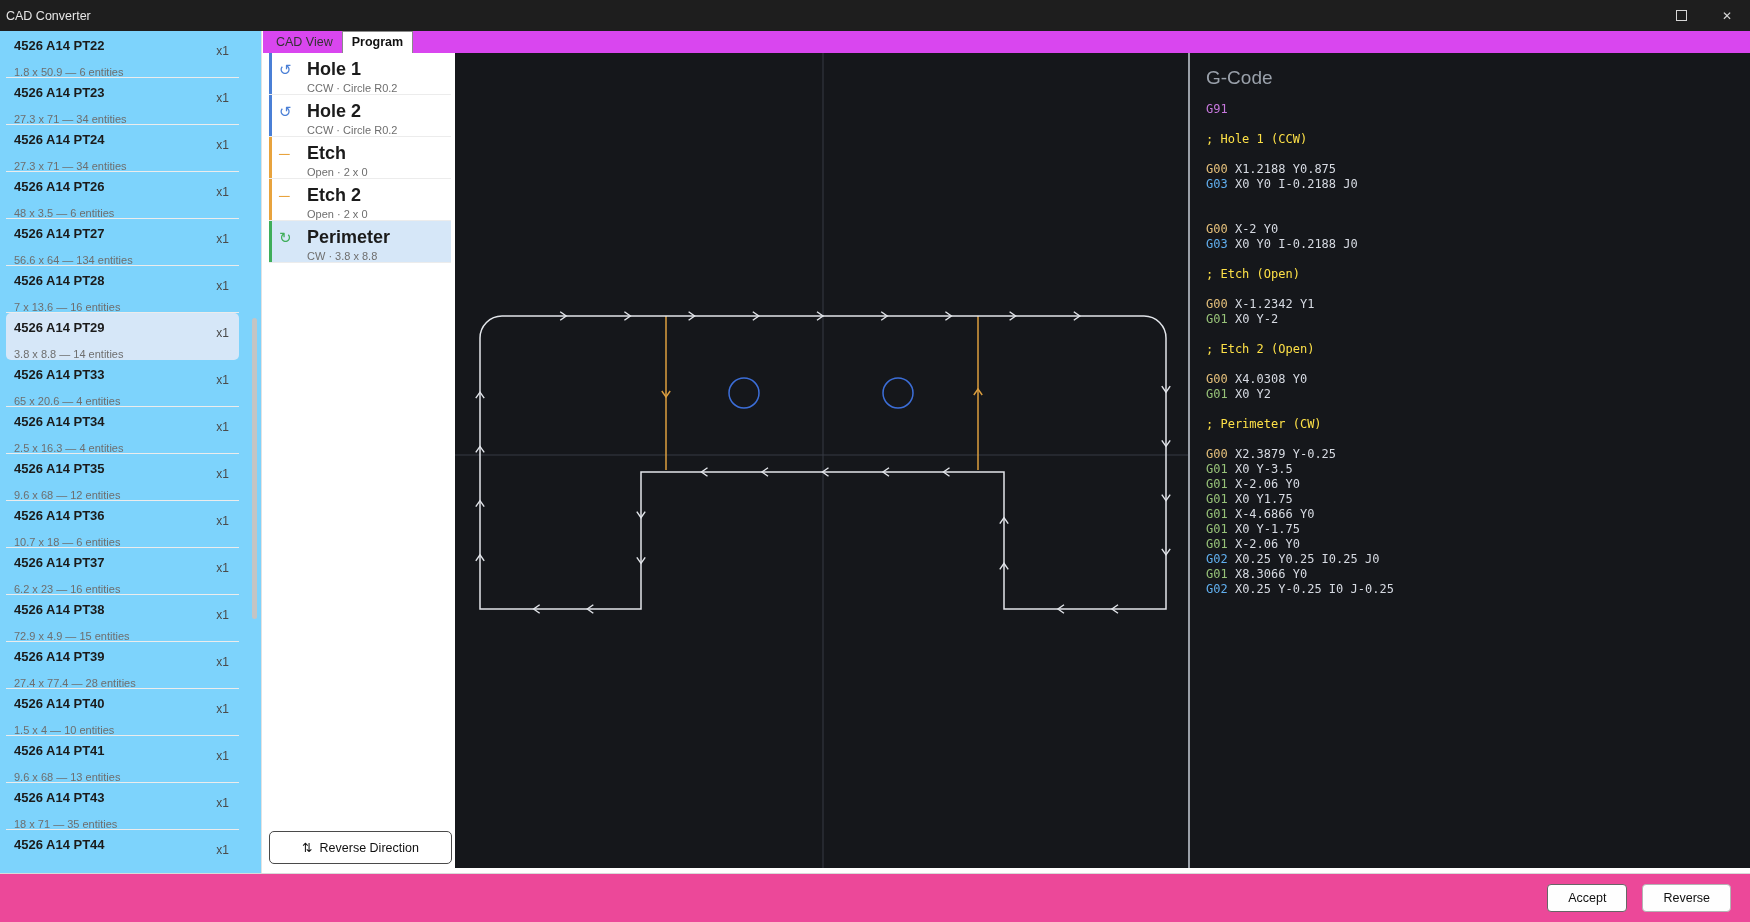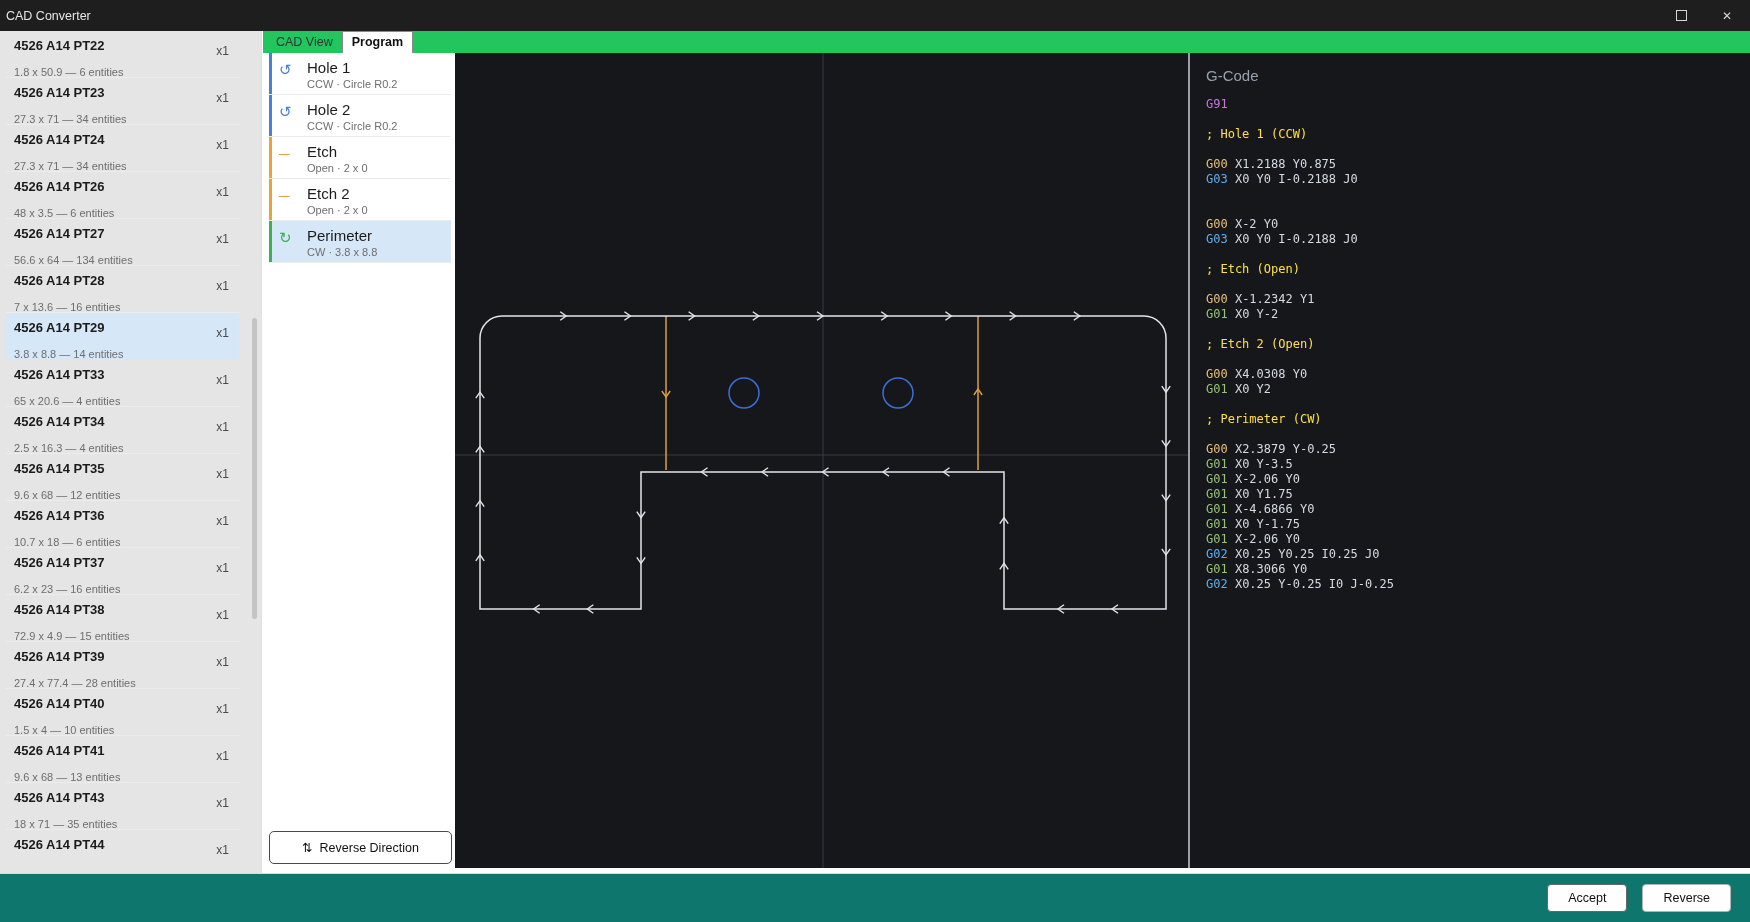--- a/index.html
+++ b/index.html
@@ -9,66 +9,66 @@
   
   .titlebar{position:absolute;left:0;top:0;width:100%;height:31px;background:#1e1e1e;
             display:flex;align-items:center;color:#e6e6e6;font-size:12.5px;z-index:30;}
   .tb-title{margin-left:6px;}
   .tb-controls{margin-left:auto;display:flex;height:100%;}
   .tb-btn{width:46px;height:100%;display:flex;align-items:center;justify-content:center;
           color:#d6d6d6;font-size:12px;cursor:default;}
   .maxbox{width:9px;height:9px;border:1px solid #d6d6d6;display:inline-block;}
 
   
-  .sidebar{position:absolute;left:0;top:31px;width:262px;height:842px;background:#e5e5e5;
+  .sidebar{position:absolute;left:0;top:31px;width:262px;height:842px;background:#7dd3fc;
            border-right:1px solid #e2e2e2;overflow:hidden;box-sizing:border-box;}
   .part-item{position:relative;height:47px;margin:0 22px 0 6px;border-bottom:1px solid #ececec;
              padding:7px 0 0 8px;box-sizing:border-box;}
   .part-item.selected{background:#d6e7f8;border-radius:5px;border-bottom-color:transparent;}
   .pi-title{font-size:13px;font-weight:bold;color:#1b1b1b;}
   .pi-sub{font-size:11px;color:#6e6e6e;margin-top:13px;}
   .pi-qty{position:absolute;right:10px;top:13px;font-size:12px;color:#4a4a4a;}
   .sb-scrollbar{position:absolute;right:4px;top:0;width:5px;height:100%;}
   .sb-thumb{position:absolute;top:287px;height:301px;width:5px;border-radius:3px;background:#c4c4c4;}
 
   
   .main{position:absolute;left:263px;top:31px;width:1487px;height:842px;background:#ffffff;}
-  .tabstrip{position:absolute;left:0;top:0;width:100%;height:22px;background:#22c55e;
+  .tabstrip{position:absolute;left:0;top:0;width:100%;height:22px;background:#d946ef;
             display:flex;align-items:flex-end;}
   .tab{font-size:12.5px;padding:3px 9px 4px 9px;color:#333;}
   .tab.first{margin-left:4px;}
   .tab.active{background:#fff;border:1px solid #8a8a8a;border-bottom:none;font-weight:bold;color:#111;}
 
   
   .ops-panel{position:absolute;left:0;top:22px;width:192px;height:820px;background:#fff;}
   .op-item{position:relative;height:42px;margin-left:6px;width:182px;box-sizing:border-box;
            border-bottom:1px solid #ececec;padding:6px 0 0 38px;}
   .op-item.selected{background:#d6e7f8;}
   .op-stripe{position:absolute;left:0;top:0;width:3px;height:100%;}
   .op-icon{position:absolute;left:10px;top:9px;font-size:15px;line-height:15px;}
-  .op-title{font-size:15px;font-weight:normal;color:#1b1b1b;}
+  .op-title{font-size:18px;font-weight:bold;color:#1b1b1b;}
   .op-sub{font-size:11px;color:#6e6e6e;margin-top:2px;}
   .reverse-btn{position:absolute;left:6px;bottom:9px;width:183px;height:33px;background:#fff;
                border:1px solid #4a4a4a;border-radius:5px;font-size:12.5px;color:#111;
                display:flex;align-items:center;justify-content:center;gap:7px;font-family:inherit;}
 
   
   .canvas{position:absolute;left:192px;top:22px;width:733px;height:815px;background:#15171b;}
   .canvas svg{display:block;}
 
   
   .gcode-panel{position:absolute;left:925px;top:22px;right:0;height:815px;background:#15171b;
                border-left:2px solid #9aa0a8;box-sizing:border-box;padding:14px 0 0 16px;overflow:hidden;}
-  .gcode-header{color:#9aa1ab;font-size:15px;margin-bottom:13px;}
+  .gcode-header{color:#9aa1ab;font-size:19px;margin-bottom:13px;}
   .gline{font-family:"DejaVu Sans Mono","Liberation Mono",monospace;font-size:12px;line-height:15px;
          color:#d6dae2;white-space:pre;}
   .gline.comment{color:#fde047;}
 
   
-  .footer{position:absolute;left:0;top:873px;width:100%;height:49px;background:#0f766e;
+  .footer{position:absolute;left:0;top:873px;width:100%;height:49px;background:#ec4899;
           border-top:1px solid #dadada;box-sizing:border-box;display:flex;align-items:center;
           justify-content:flex-end;gap:15px;padding-right:19px;z-index:20;}
   .btn{height:28px;border-radius:4px;background:#fefefe;font-size:12.5px;font-family:inherit;
        padding:0 20px;color:#111;}
   .btn.accept{border:1px solid #666;}
   .btn.cancel{border:1px solid #b3b3b3;}
 </style>
 </head>
 <body>
 

